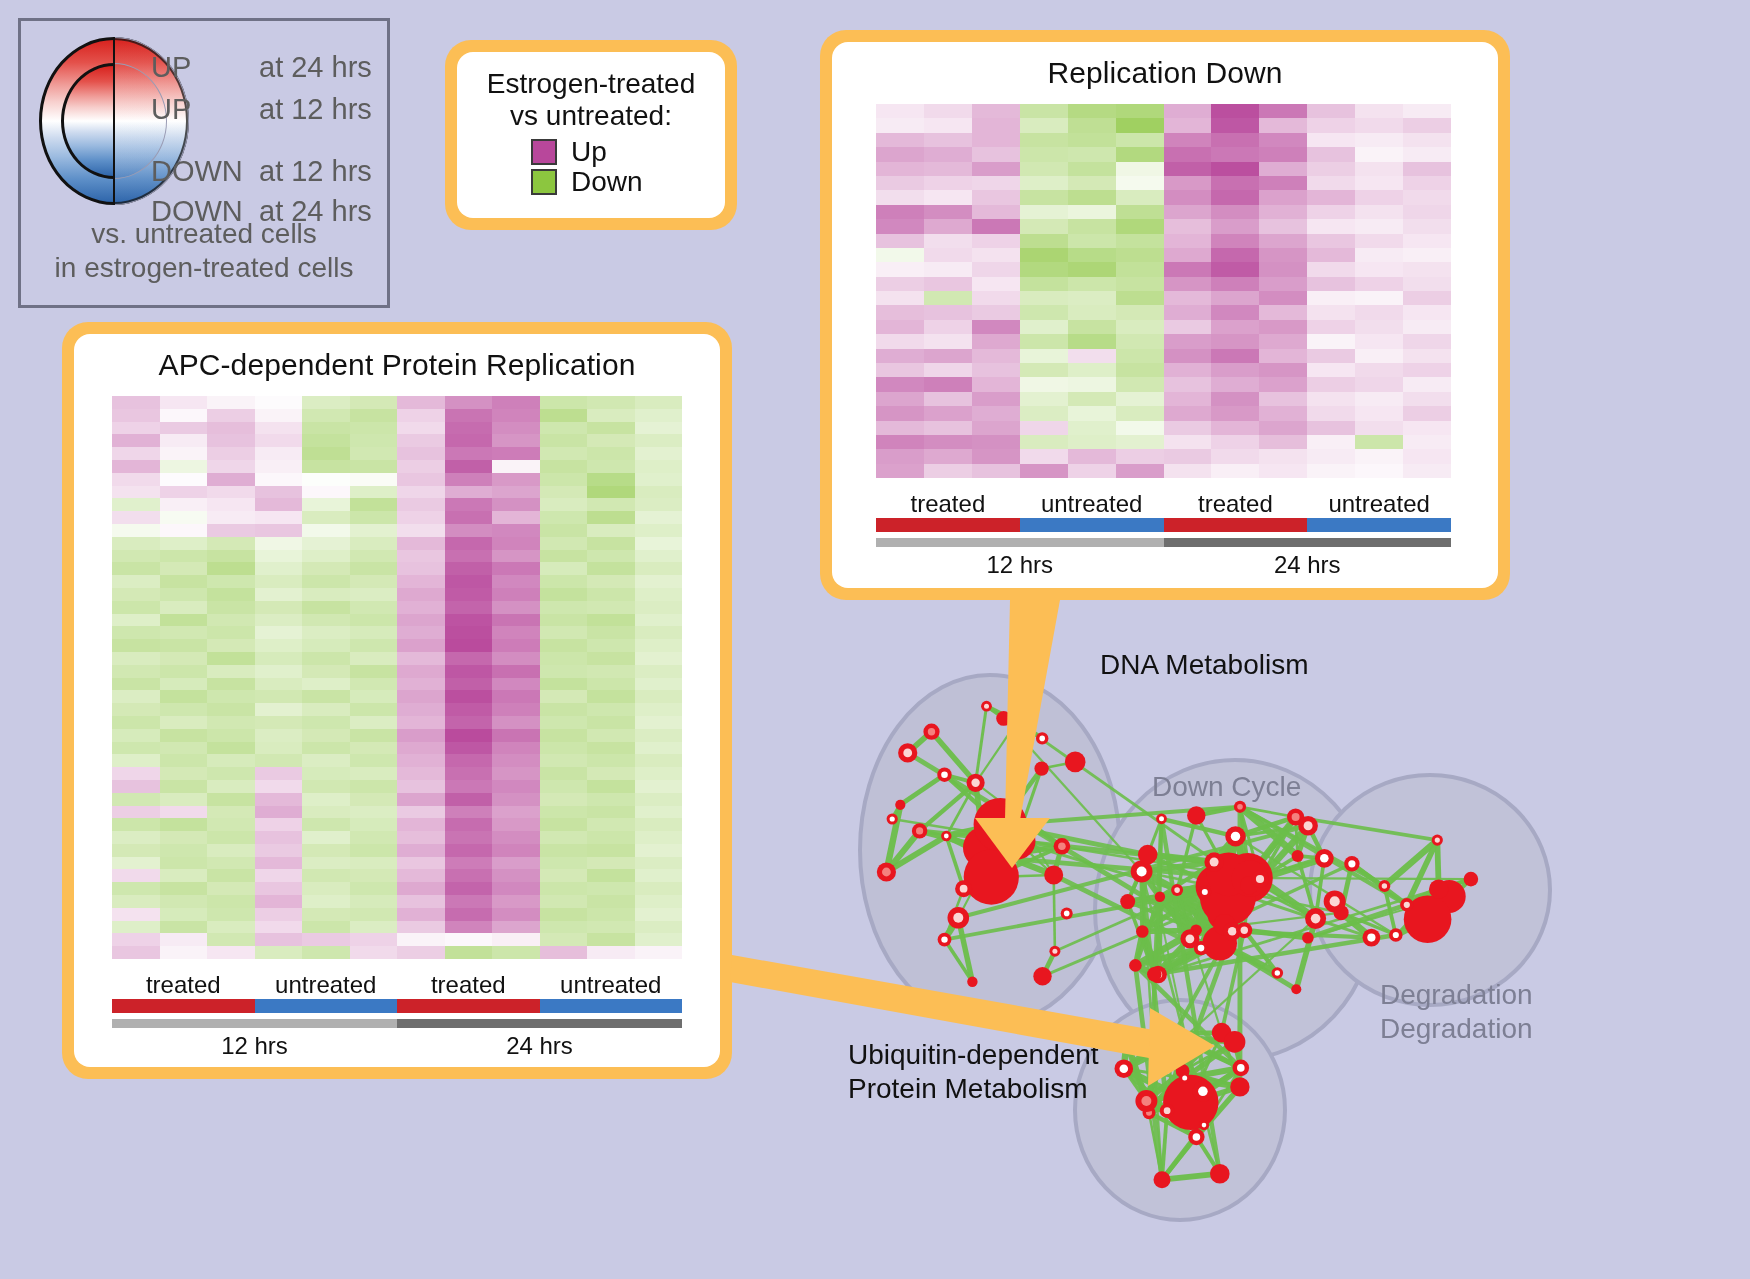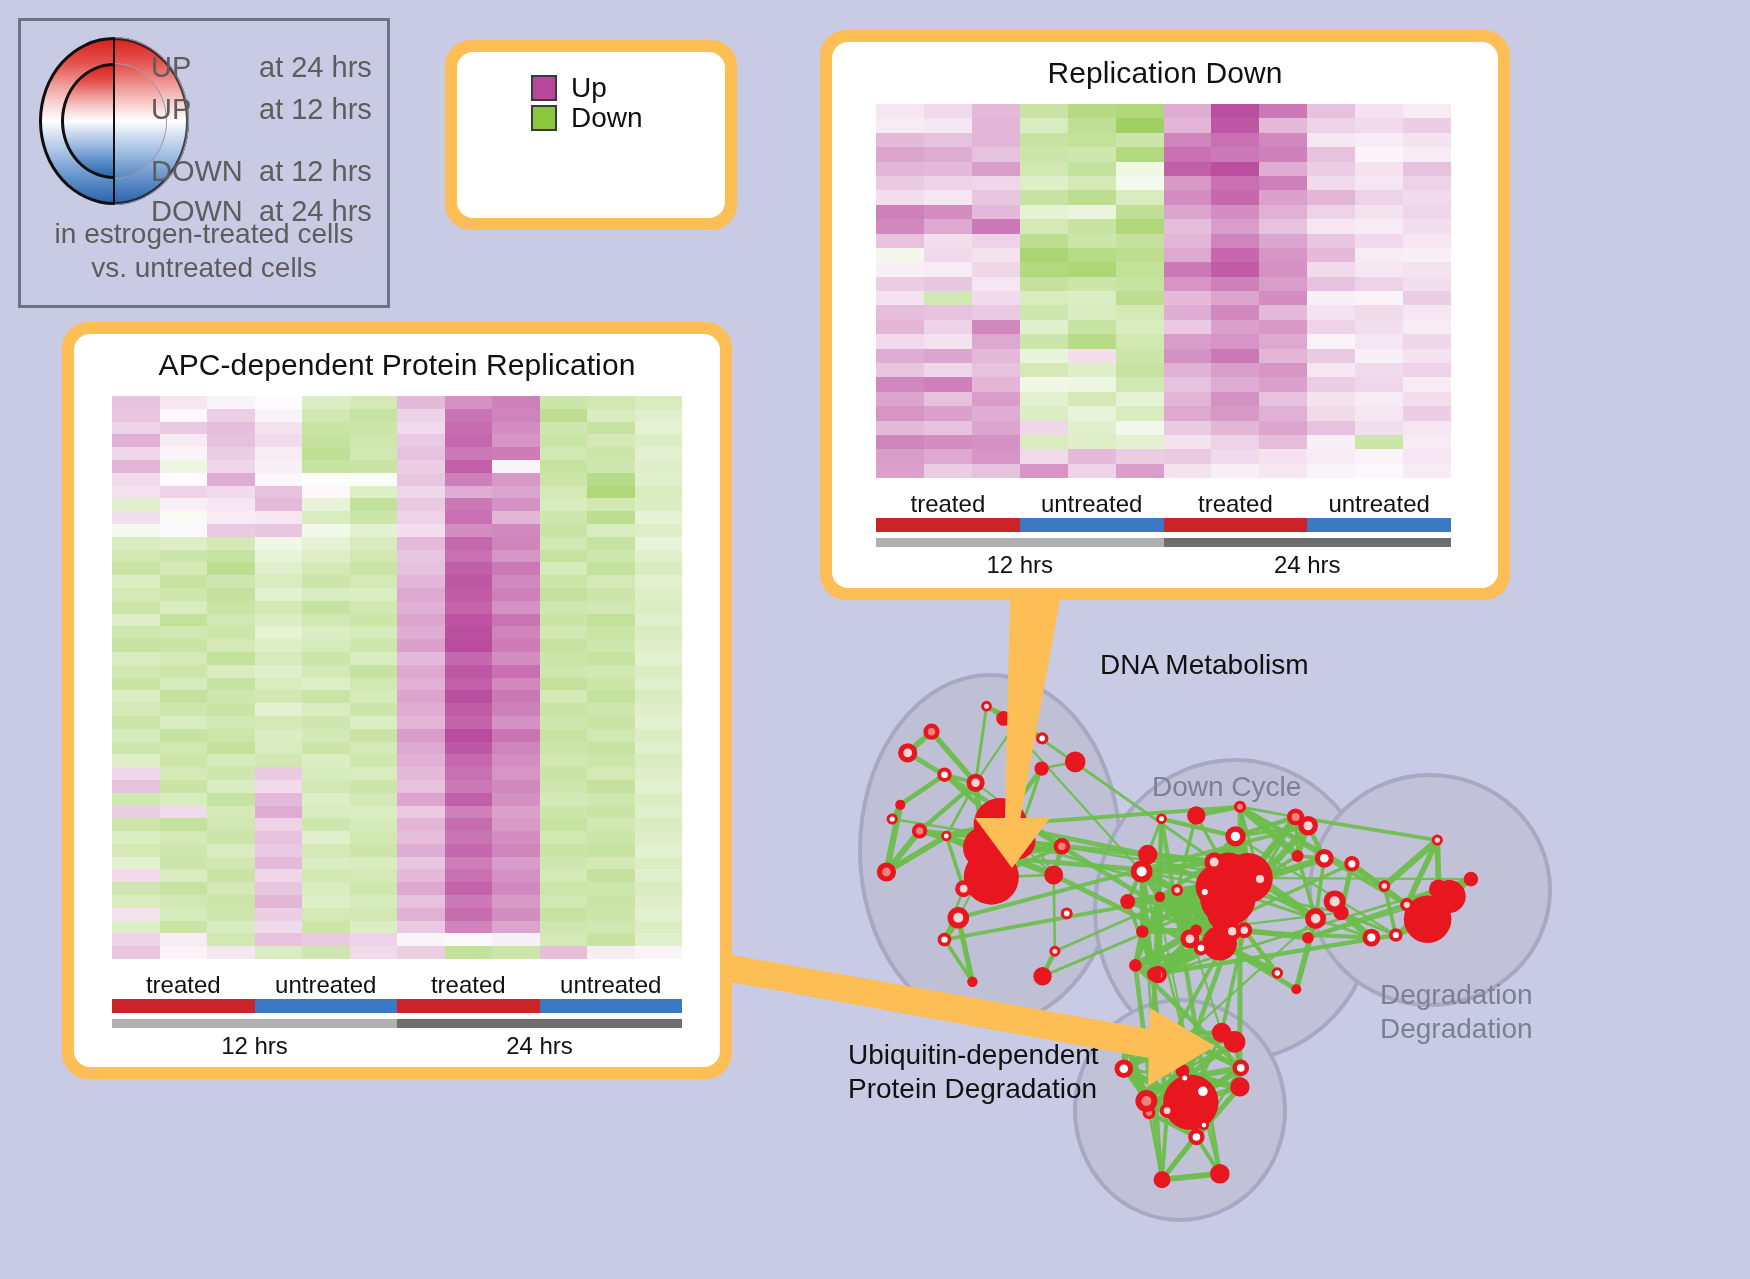--- a/index.html
+++ b/index.html
@@ -169,27 +169,31 @@
   <div class="key-row" style="left:130px; top:134px;">
     <span class="key-dir" style="left:0;top:0;">DOWN</span>
     <span class="key-time" style="left:108px;top:0;">at 12 hrs</span>
   </div>
   <div class="key-row" style="left:130px; top:174px;">
     <span class="key-dir" style="left:0;top:0;">DOWN</span>
     <span class="key-time" style="left:108px;top:0;">at 24 hrs</span>
   </div>
 
   <div id="key-caption">
+    <div>vs. untreated cells</div>
     <div>in estrogen-treated cells</div>
-    <div>vs. untreated cells</div>
   </div>
 </div>
 
 <div class="panel" id="legend-box">
   <div class="panel-inner">
+    <div class="legend-heading">
+      <div>Estrogen-treated</div>
+      <div>vs untreated:</div>
+    </div>
     <div class="legend-rows">
       <div class="legend-row">
         <span class="legend-swatch" style="background:#b8479b"></span>
         <span class="legend-label">Up</span>
       </div>
       <div class="legend-row">
         <span class="legend-swatch" style="background:#8cc63f"></span>
         <span class="legend-label">Down</span>
       </div>
     </div>
@@ -1810,21 +1814,21 @@
   <div class="net-label dark" style="left:320px; top:48px;">DNA Metabolism</div>
   <div class="net-label grey" style="left:372px; top:170px;">Down Cycle</div>
   <div class="net-label grey" style="left:600px; top:378px;">
 
     <div>Degradation</div>
     <div>Degradation</div>
   </div>
   <div class="net-label dark" style="left:68px; top:438px;">
 
     <div>Ubiquitin-dependent</div>
-    <div>Protein Degradation</div>
+    <div>Protein Metabolism</div>
   </div>
 </div>
 
 <svg id="connectors" viewBox="0 0 1750 1279">
 
   <path d="M1010,600 L1060,600 L1020,820 L1005,820 Z" fill="#fcbe55"></path>
   <path d="M975,818 L1050,818 L1012,868 Z" fill="#fcbe55"></path>
 
   <path d="M732,955 L1165,1032 L1160,1060 L730,982 Z" fill="#fcbe55"></path>
   <path d="M1150,1008 L1215,1046 L1148,1086 Z" fill="#fcbe55"></path>

